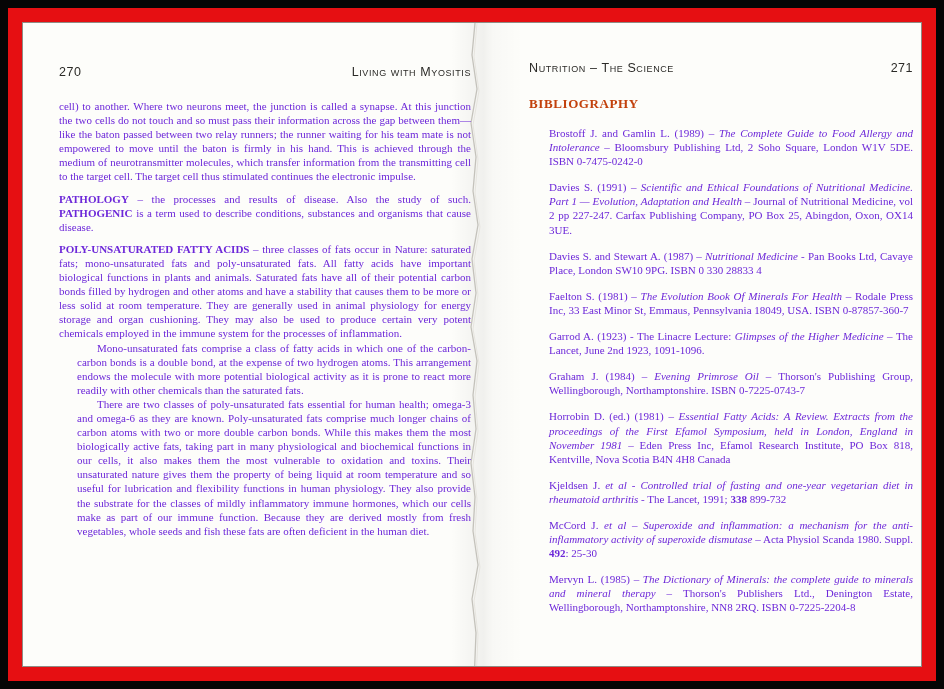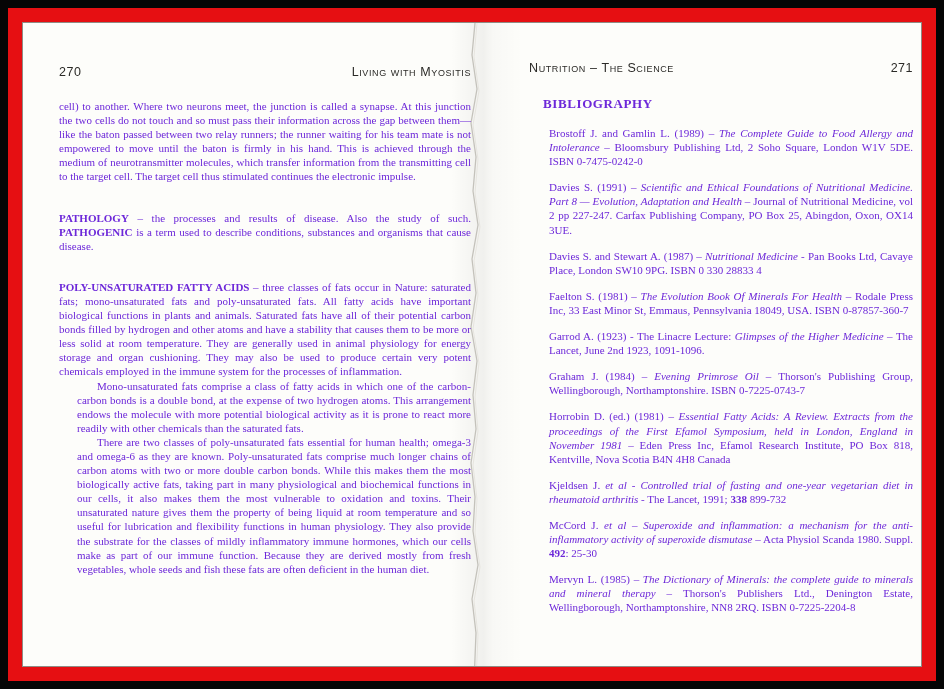--- a/index.html
+++ b/index.html
@@ -38,26 +38,26 @@
     font-variant:small-caps;letter-spacing:0.6px;
   }
   .page-num{letter-spacing:0.5px;text-align:right;}
   .body-text{
     margin-top:20px;
     font-size:11px;line-height:14.1px;
     text-align:justify;
     color:#6d28d9;
   }
   .para{margin:0;}
-  .para.spaced{margin-top:27px;}
+  .para.spaced{margin-top:8px;}
   .para.indent{text-indent:20px;margin-left:18px;}
   .biblio-heading{
-    margin:21px 0 0 14px;
+    margin:21px 0 0 0;
     font-size:13px;font-weight:bold;letter-spacing:0.6px;
-    color:#6d28d9;
+    color:#c2410c;
   }
   .entries{margin-top:14px;margin-left:20px;}
   .entry{margin:0 0 12px 0;}
   .b{font-weight:bold;}
   .i{font-style:italic;}
 </style>
 </head>
 <body>
 
 <div class="stage">
@@ -85,21 +85,21 @@
       </div>
 
       <div class="page page-right">
         <div class="page-header">
           <span class="running-header">Nutrition – The Science</span>
           <span class="page-num">271</span>
         </div>
         <h2 class="biblio-heading">BIBLIOGRAPHY</h2>
         <div class="body-text entries">
             <p class="entry"><span>Brostoff J. and Gamlin L. (1989) – </span><span class="i">The Complete Guide to Food Allergy and Intolerance</span><span> – Bloomsbury Publishing Ltd, 2 Soho Square, London W1V 5DE. ISBN 0-7475-0242-0</span></p>
-            <p class="entry"><span>Davies S. (1991) – </span><span class="i">Scientific and Ethical Foundations of Nutritional Medicine. Part 8 — Evolution, Adaptation and Health</span><span> – Journal of Nutritional Medicine, vol 2 pp 227-247. Carfax Publishing Company, PO Box 25, Abingdon, Oxon, OX14 3UE.</span></p>
+            <p class="entry"><span>Davies S. (1991) – </span><span class="i">Scientific and Ethical Foundations of Nutritional Medicine. Part 1 — Evolution, Adaptation and Health</span><span> – Journal of Nutritional Medicine, vol 2 pp 227-247. Carfax Publishing Company, PO Box 25, Abingdon, Oxon, OX14 3UE.</span></p>
             <p class="entry"><span>Davies S. and Stewart A. (1987) – </span><span class="i">Nutritional Medicine</span><span> - Pan Books Ltd, Cavaye Place, London SW10 9PG. ISBN  0 330 28833 4</span></p>
             <p class="entry"><span>Faelton S. (1981) – </span><span class="i">The Evolution Book Of Minerals For Health</span><span> – Rodale Press Inc, 33 East Minor St, Emmaus, Pennsylvania 18049, USA. ISBN 0-87857-360-7</span></p>
             <p class="entry"><span>Garrod A. (1923) - The Linacre Lecture: </span><span class="i">Glimpses of the Higher Medicine</span><span> – The Lancet, June 2nd 1923, 1091-1096.</span></p>
             <p class="entry"><span>Graham J. (1984) – </span><span class="i">Evening Primrose Oil</span><span> – Thorson's Publishing Group, Wellingborough, Northamptonshire. ISBN 0-7225-0743-7</span></p>
             <p class="entry"><span>Horrobin D. (ed.) (1981) – </span><span class="i">Essential Fatty Acids: A Review. Extracts from the proceedings of the First Efamol Symposium, held in London, England in November 1981</span><span> – Eden Press Inc, Efamol Research Institute, PO Box 818, Kentville, Nova Scotia B4N 4H8 Canada</span></p>
             <p class="entry"><span>Kjeldsen J. </span><span class="i">et al</span><span> - </span><span class="i">Controlled trial of fasting and one-year vegetarian diet in rheumatoid arthritis</span><span> - The Lancet, 1991; </span><span class="b">338</span><span> 899-732</span></p>
             <p class="entry"><span>McCord J. </span><span class="i">et al</span><span> – </span><span class="i">Superoxide and inflammation: a mechanism for the anti-inflammatory activity of superoxide dismutase</span><span> – Acta Physiol Scanda 1980. Suppl. </span><span class="b">492</span><span>: 25-30</span></p>
             <p class="entry"><span>Mervyn L. (1985) – </span><span class="i">The Dictionary of Minerals: the complete guide to minerals and mineral therapy</span><span> – Thorson's Publishers Ltd., Denington Estate, Wellingborough, Northamptonshire, NN8 2RQ. ISBN 0-7225-2204-8</span></p>
           </div>
       </div>

